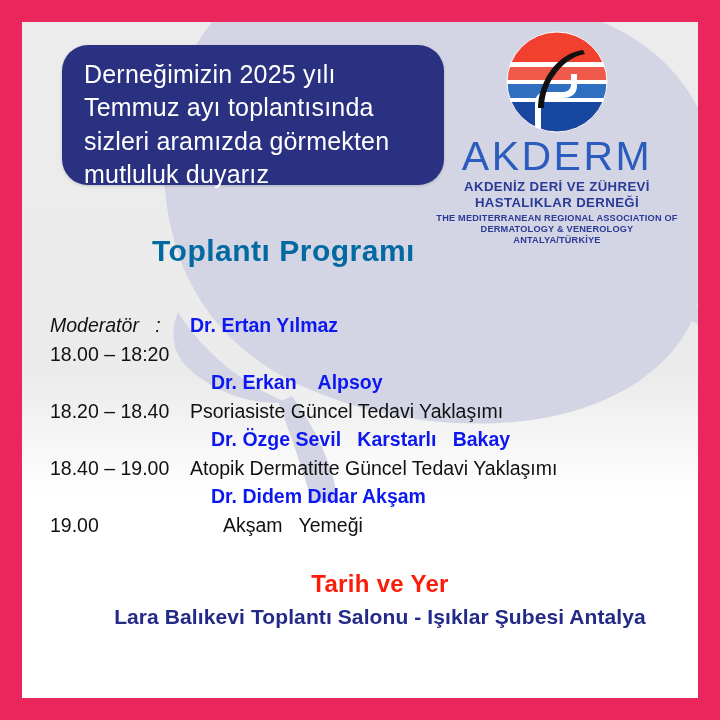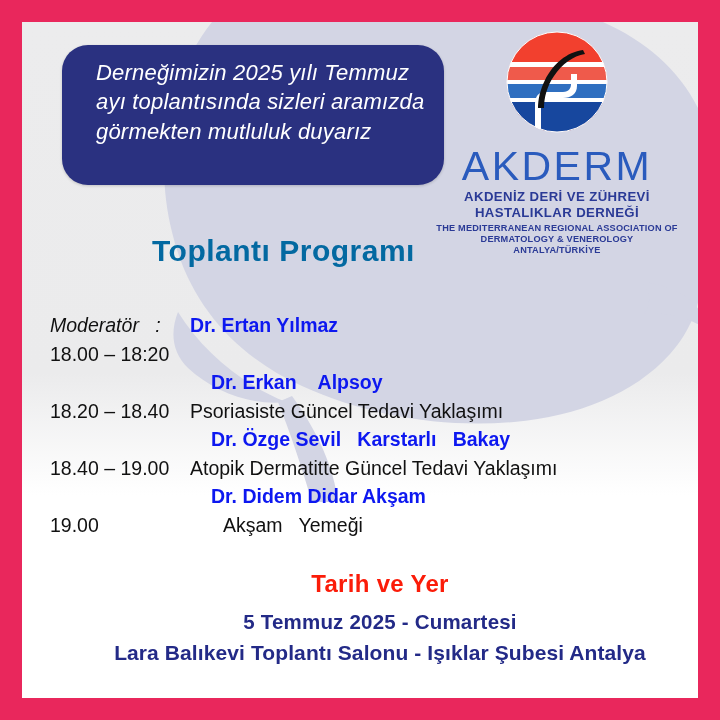--- a/index.html
+++ b/index.html
@@ -61,44 +61,42 @@
     background: #2a3180;
     border-radius: 26px;
     box-shadow: 0 1px 3px rgba(0,0,0,0.18);
   }
   .bubble-text {
     position: absolute;
     left: 22px;
     top: 13px;
     right: 16px;
     color: #ffffff;
-    font-size: 22px;
-    font-style: italic;
+    font-size: 25px;
     line-height: 1.33;
     letter-spacing: 0.2px;
     white-space: pre-line;
-    margin-left: 12px;
   }
 
   
   .logo {
     position: absolute;
     left: 410px;
     top: 8px;
     width: 250px;
     text-align: center;
   }
   .logo-mark {
     width: 104px;
     height: 104px;
     margin: 0 auto;
   }
   .logo-mark svg { display:block; width:100%; height:100%; }
   .logo-word {
-    margin-top: 12px;
+    margin-top: 2px;
     font-size: 41px;
     letter-spacing: 2.5px;
     font-weight: 400;
     color: #2a5bbd;
     line-height: 1;
   }
   .logo-sub1 {
     font-size: 13.2px;
     font-weight: bold;
     color: #2a3a96;
@@ -296,18 +294,17 @@
 
       <div class="row indent-c">
         <span class="time">19.00</span>
         <span class="desc">Akşam   Yemeği</span>
       </div>
 
     </div>
 
     <div class="footer">
       <div class="footer-title">Tarih   ve Yer</div>
-      <div class="footer-date">5 Temmuz   2025 - Cumartesi</div>
       <div class="footer-venue">Lara Balıkevi Toplantı Salonu - Işıklar Şubesi Antalya</div>
     </div>
 
   </div>
 </div>
 
 </body></html>

